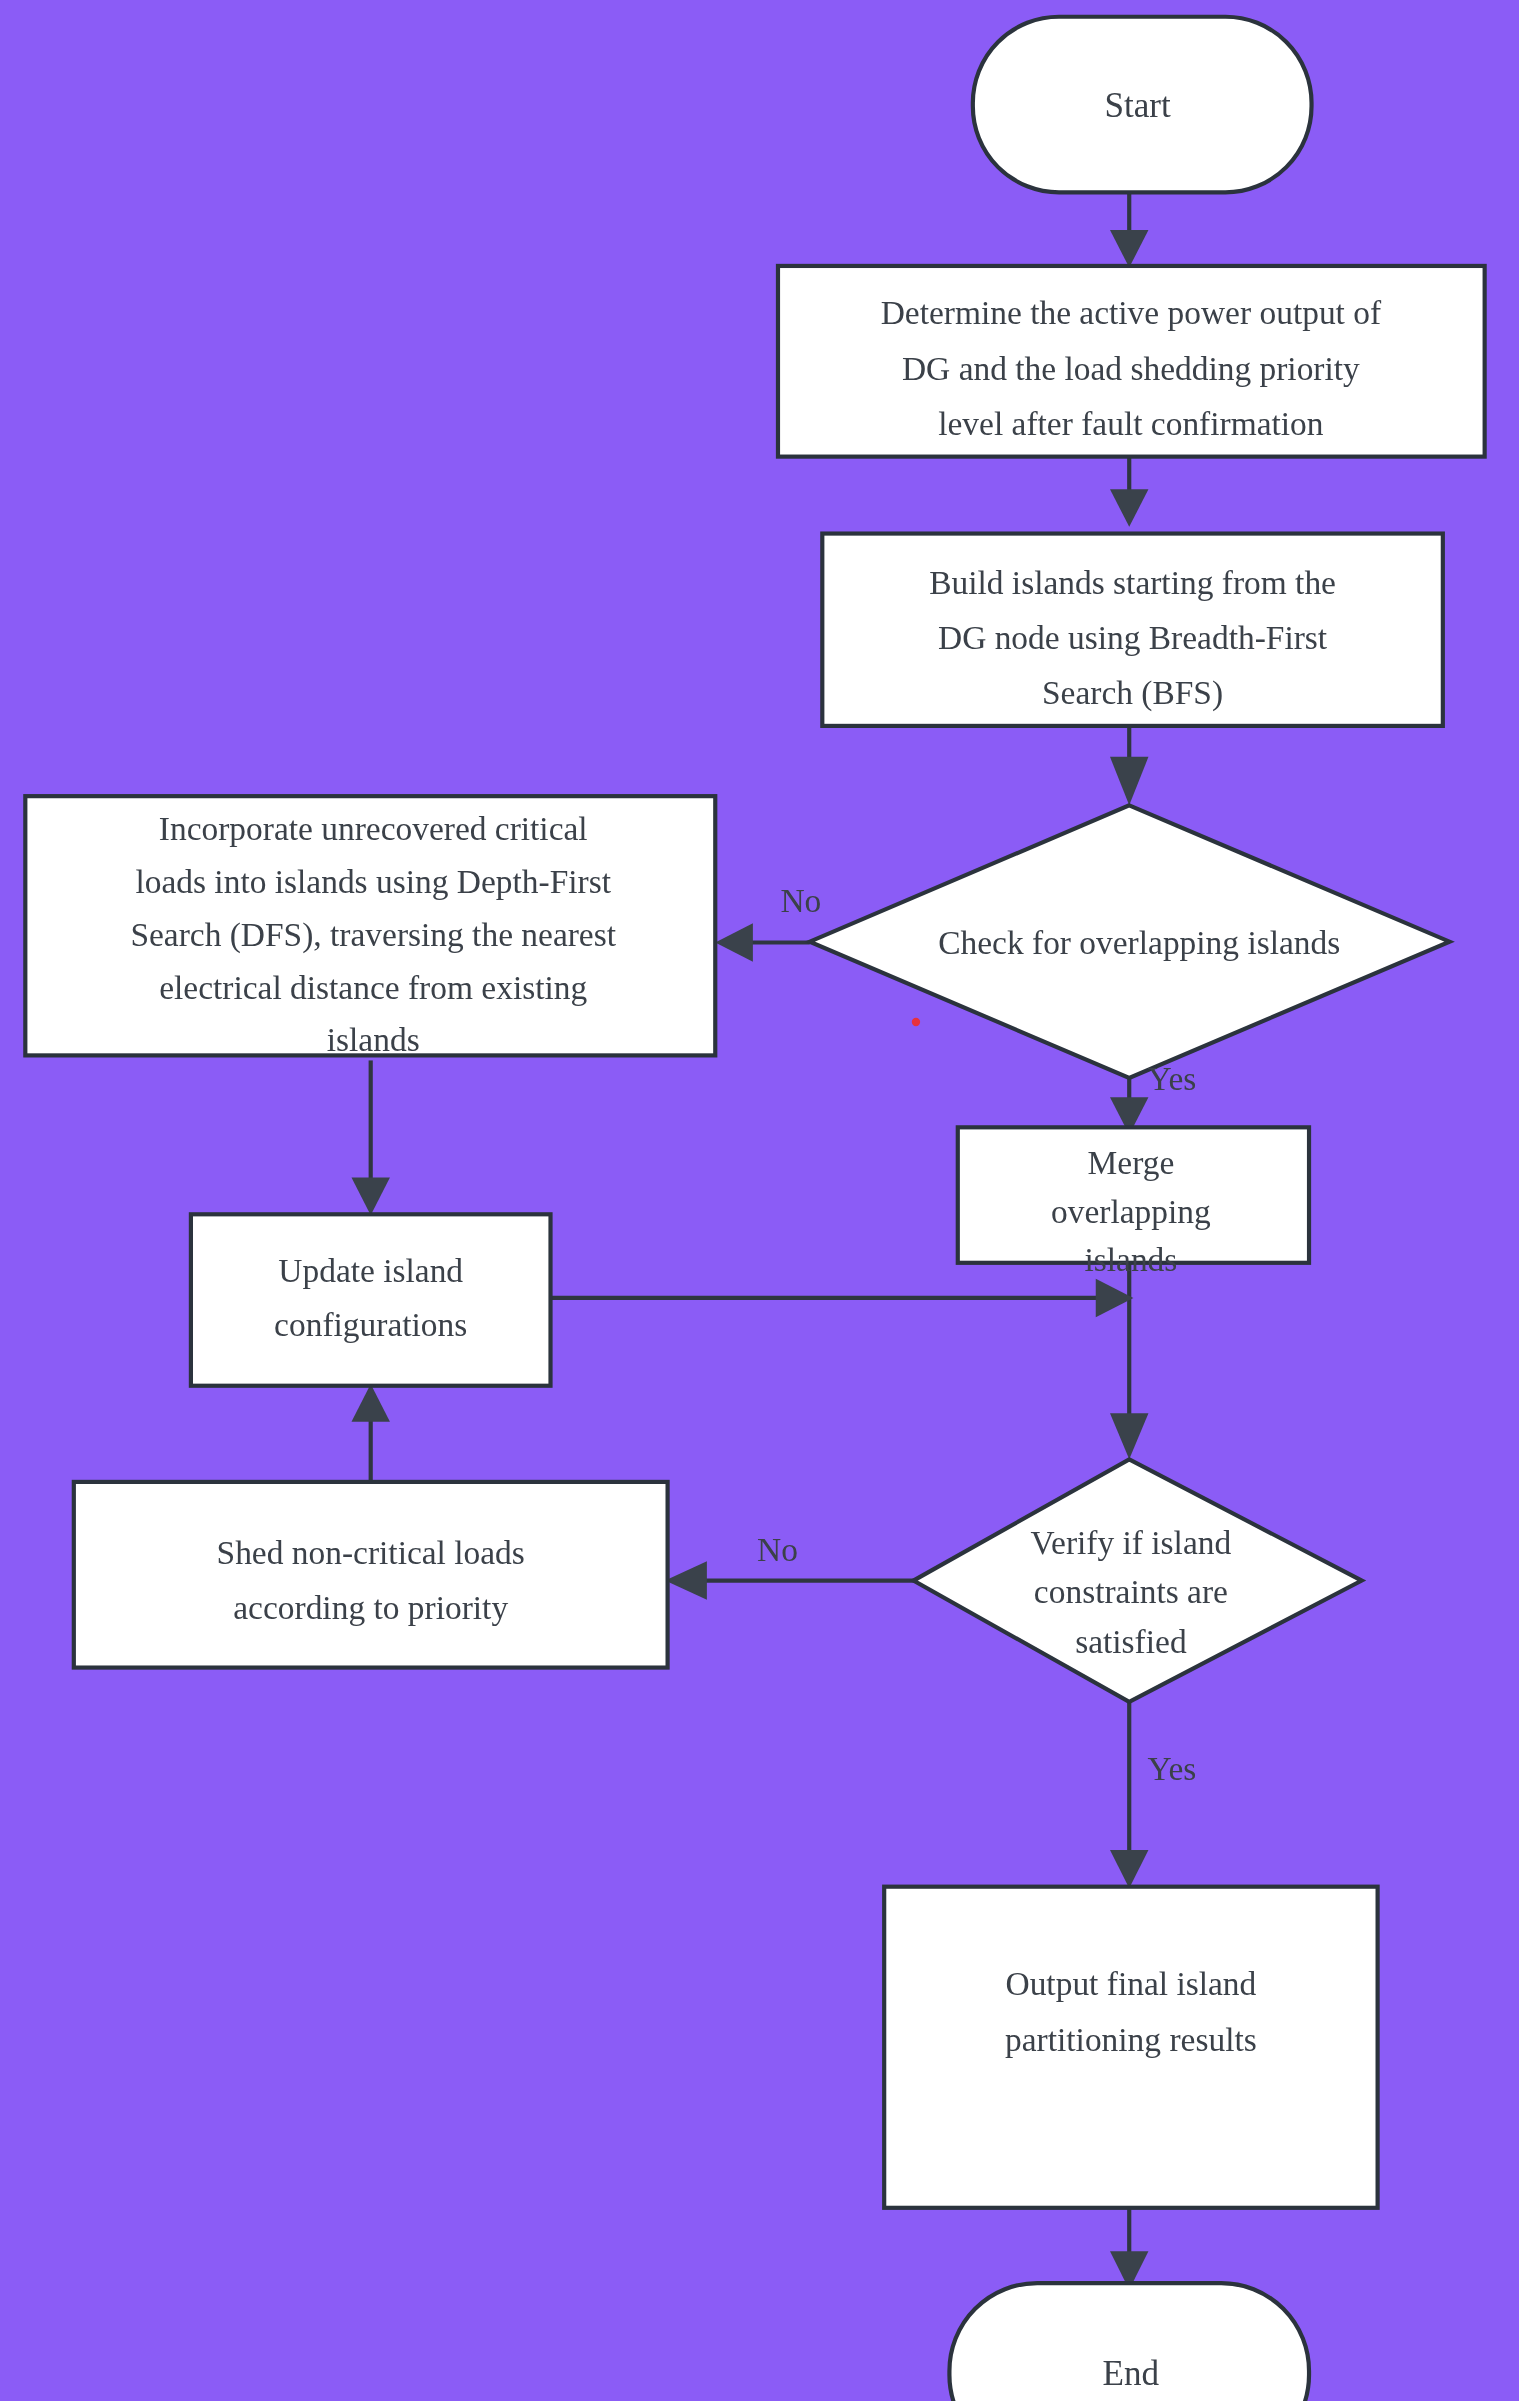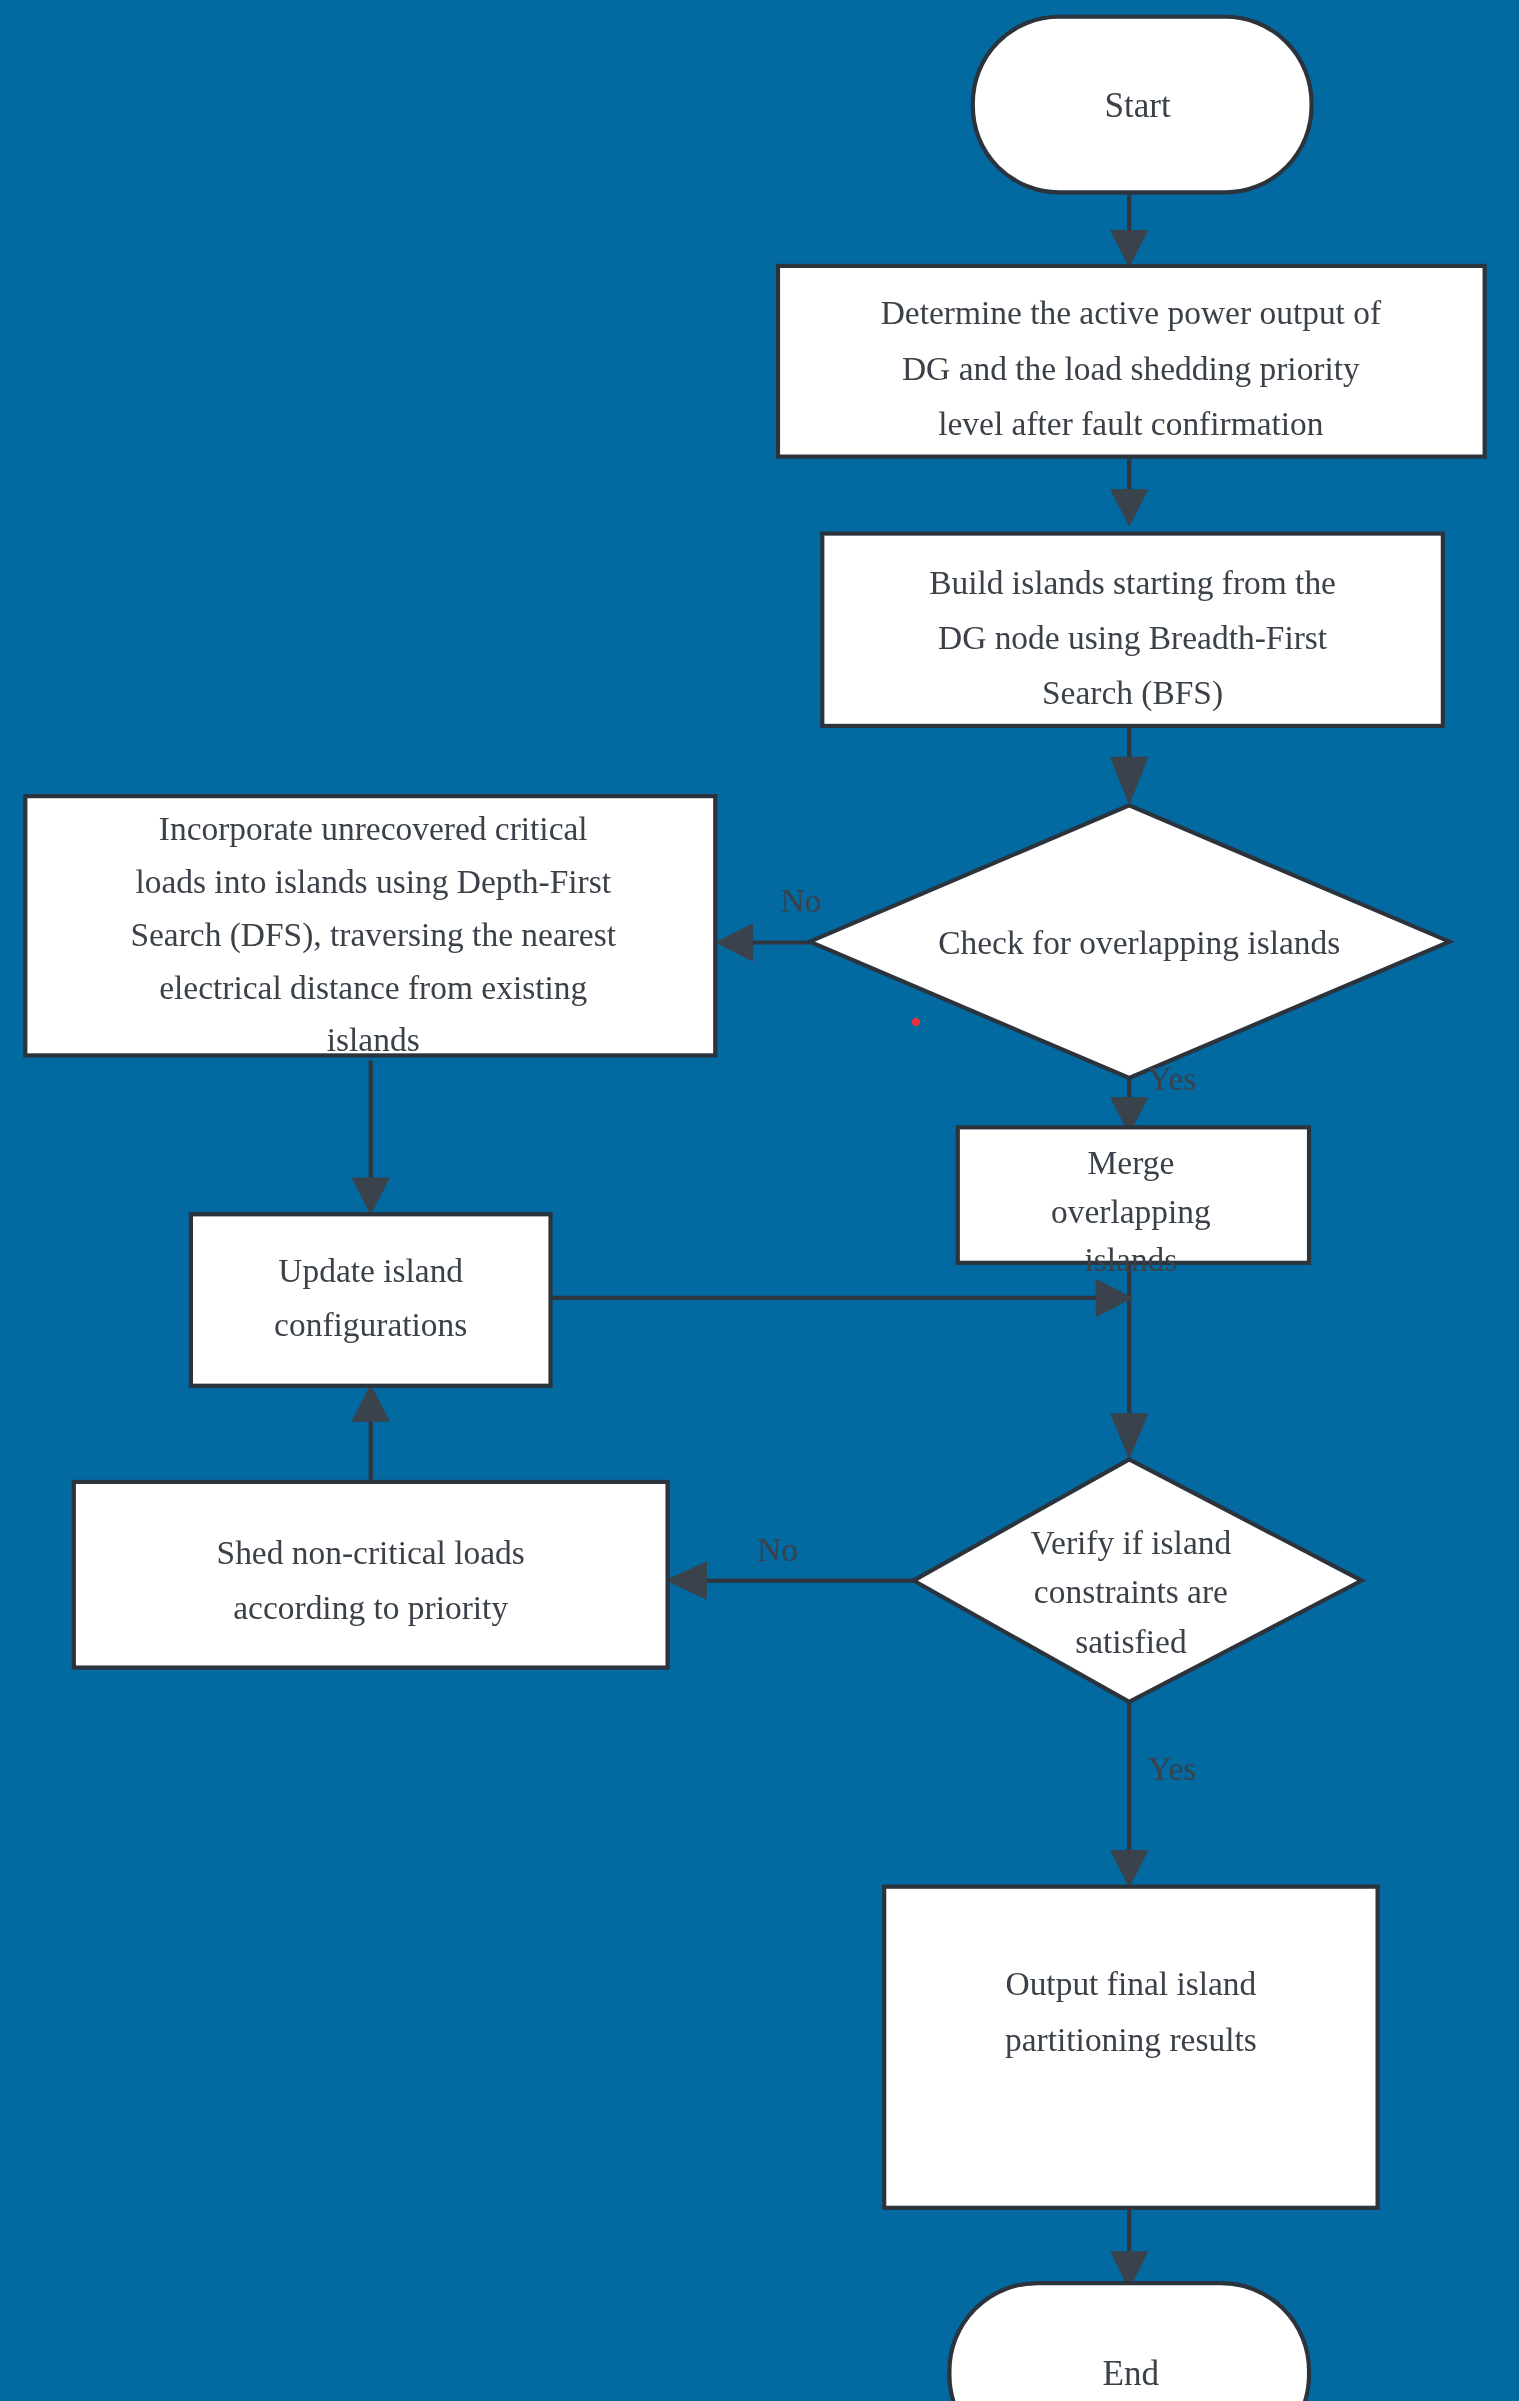--- a/index.html
+++ b/index.html
@@ -10,21 +10,21 @@
   body {
     width: 1520px;
     height: 2401px;
     font-family: "Liberation Serif", "DejaVu Serif", serif;
     overflow: hidden;
   }
   #flowchart-root {
     position: relative;
     width: 1520px;
     height: 2401px;
-    background: #0369a1;
+    background: #8b5cf6;
     text-align: right;
   }
   svg#flow-svg {
     position: absolute;
     top: 0;
     left: 0;
     width: 1520px;
     height: 2401px;
     display: block;
   }

